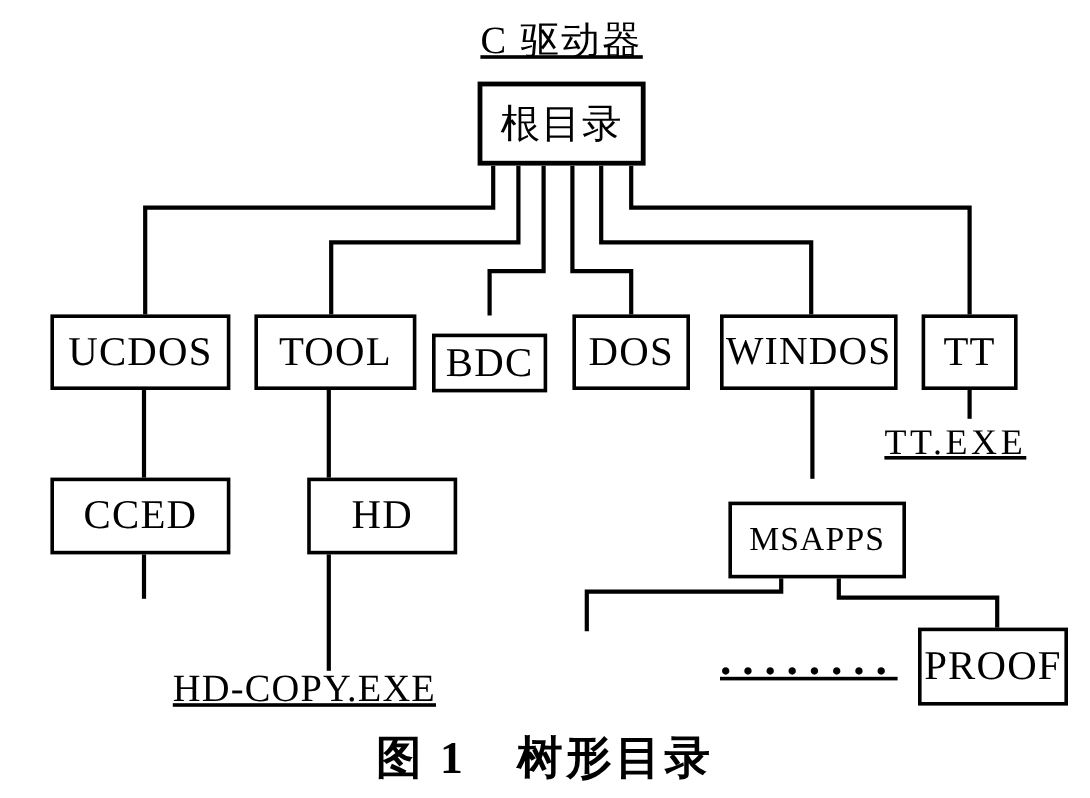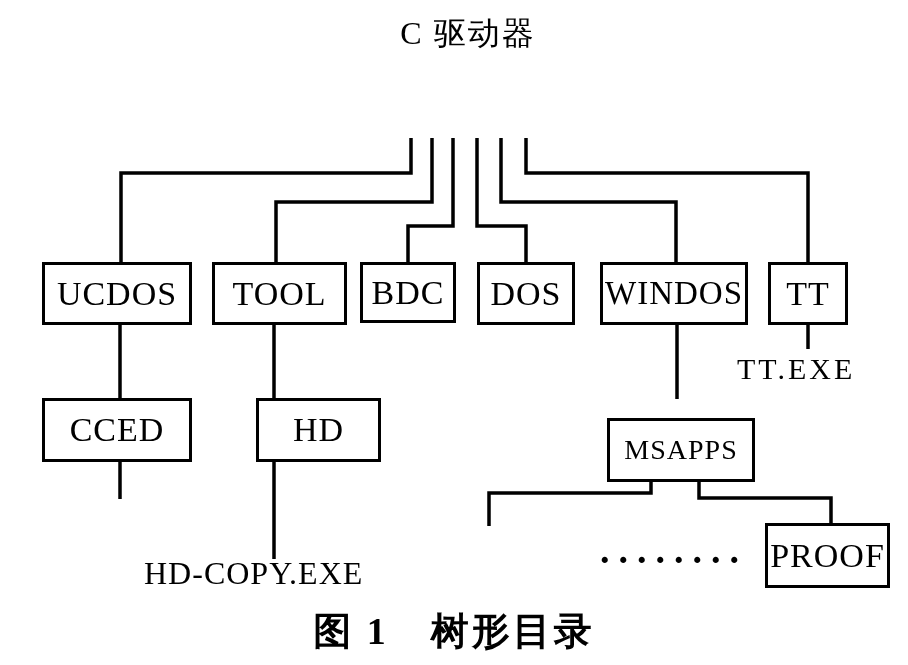--- a/index.html
+++ b/index.html
@@ -37,35 +37,36 @@
     align-items: center;
     justify-content: center;
     font-size: 34px;
     letter-spacing: 1px;
     white-space: nowrap;
   }
   
   .n-root    { left: 398px; top:  68px; width: 140px; height: 70px; border-width: 4px; font-size: 33px; }
   .n-ucdos   { left:  42px; top: 262px; width: 150px; height: 63px; }
   .n-tool    { left: 212px; top: 262px; width: 135px; height: 63px; }
-  .n-bdc     { left: 360px; top: 262px; width:  96px; height: 61px; }
+  .n-bdc     { left: 360px; top: 278px; width:  96px; height: 49px; }
   .n-dos     { left: 477px; top: 262px; width:  98px; height: 63px; }
   .n-windos  { left: 600px; top: 262px; width: 148px; height: 63px; font-size: 33px; }
   .n-tt      { left: 768px; top: 262px; width:  80px; height: 63px; }
   .n-cced    { left:  42px; top: 398px; width: 150px; height: 64px; }
   .n-hd      { left: 212px; top: 398px; width: 125px; height: 64px; margin-left: 44px; }
   .n-msapps  { left: 607px; top: 418px; width: 148px; height: 64px; font-size: 28px; }
   .n-wordart { left: 392px; top: 525px; width: 201px; height: 63px; font-size: 33px; }
   .n-proof   { left: 765px; top: 523px; width: 125px; height: 65px; }
   
   .txt {
     position: absolute;
     white-space: nowrap;
     font-size: 32px;
     letter-spacing: 1px;
+    text-decoration: underline;
   }
   .t-drive   { left: 368px; top:  12px; width: 200px; text-align: center; letter-spacing: 2px; }
   .t-gongzi  { left:   4px; top: 497px; }
   .t-hdcopy  { left: 144px; top: 555px; }
   .t-ttexe   { left: 737px; top: 352px; font-size: 30px; letter-spacing: 3px; }
   .t-dots    { left: 600px; top: 528px; font-size: 38px; font-weight: bold; letter-spacing: 9px; }
   .caption {
     position: absolute;
     left: 0;
     top: 606px;
@@ -95,20 +96,21 @@
     <path d="M677,324 V399"></path>
     <path d="M808,324 V349"></path>
     <path d="M120,461 V499"></path>
     <path d="M274,461 V559"></path>
     <path d="M651,461 V493 H489 V526"></path>
     <path d="M699,461 V498 H831 V524"></path>
   </svg>
 
   <div class="txt t-drive">C 驱动器</div>
 
+  <div class="node n-root">根目录</div>
 
   <div class="node n-tool">TOOL</div>
   <div class="node n-ucdos">UCDOS</div>
   <div class="node n-bdc">BDC</div>
   <div class="node n-dos">DOS</div>
   <div class="node n-windos">WINDOS</div>
   <div class="node n-tt">TT</div>
 
   <div class="node n-cced">CCED</div>
   <div class="node n-hd">HD</div>

